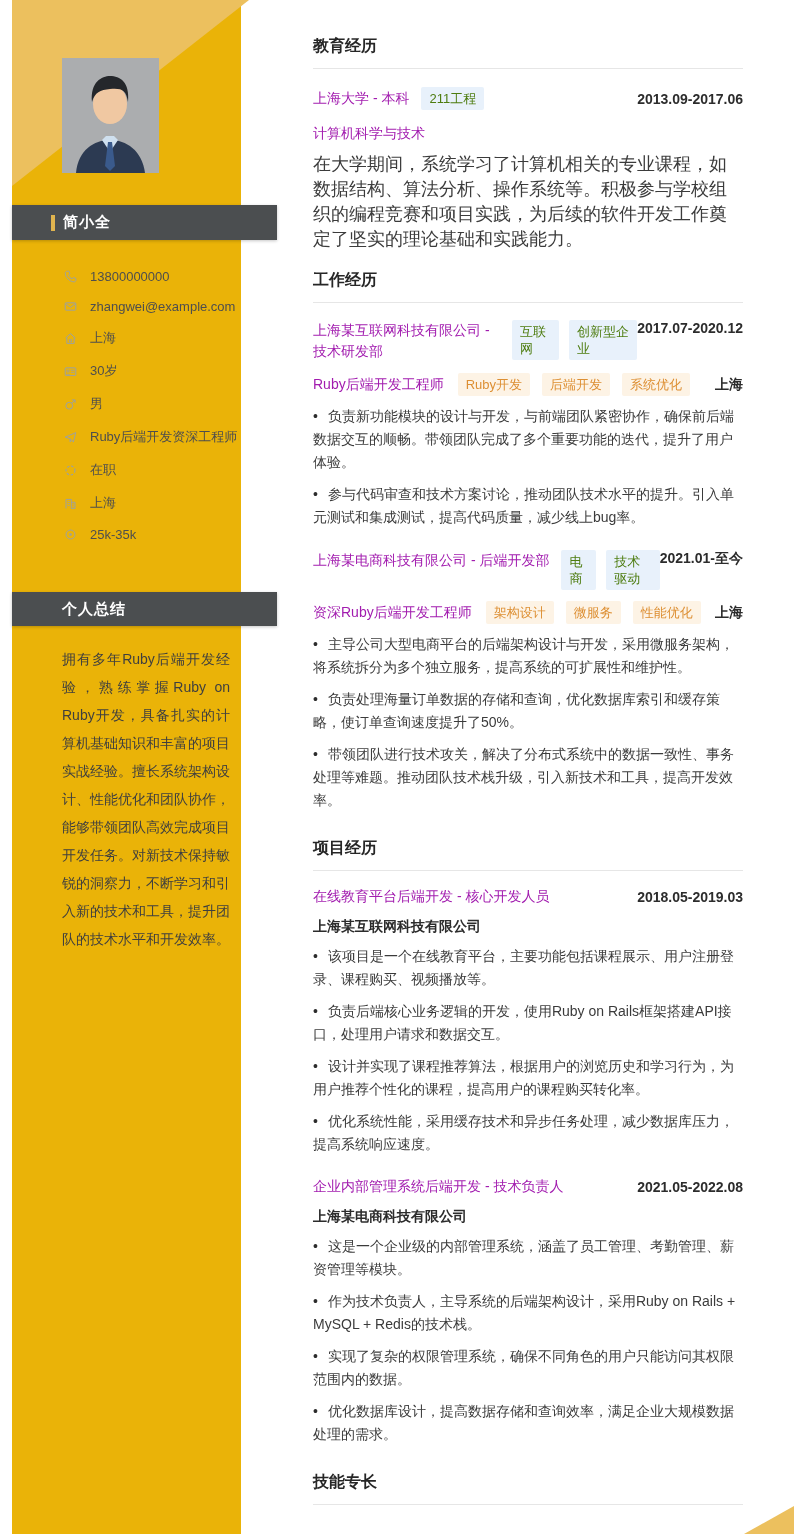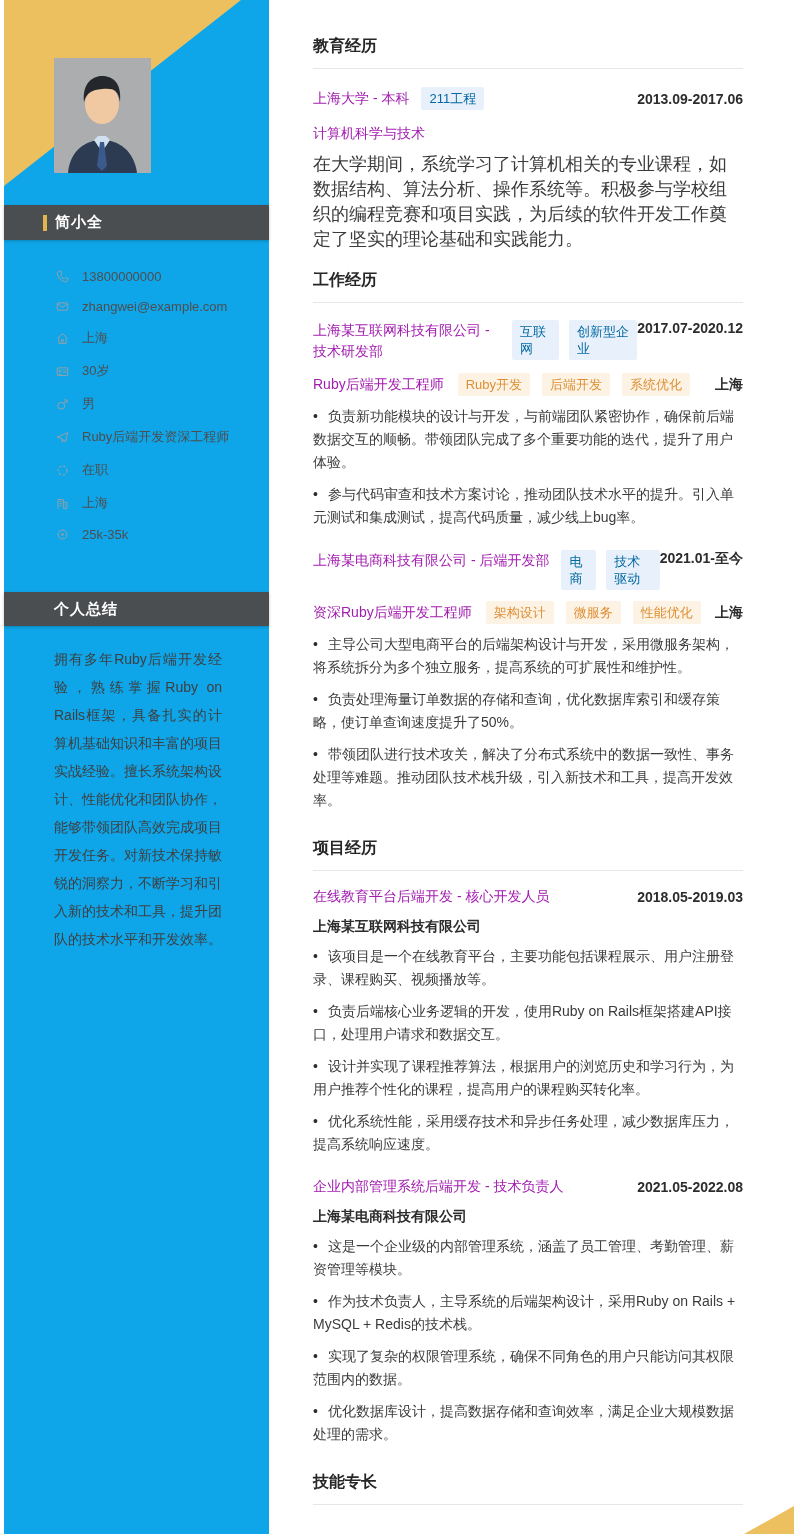--- a/index.html
+++ b/index.html
@@ -5,21 +5,21 @@
   * { margin:0; padding:0; box-sizing:border-box; }
   html,body { width:794px; }
   body {
     font-family:"Liberation Sans","DejaVu Sans",sans-serif;
     background:#ffffff; color:#3b3b3b; position:relative;
     height:1534px; overflow:hidden;
   }
   .page { position:relative; width:794px; height:1534px; overflow:hidden; }
 
   
-  .sidebar { position:absolute; left:4px; top:0; width:265px; height:100%; background:#0ea5e9; }
+  .sidebar { position:absolute; left:12px; top:0; width:229px; height:100%; background:#eab308; }
   .corner-tri-top { position:absolute; left:0; top:0; width:237px; height:186px;
     background:#ecc05e; clip-path:polygon(0 0,100% 0,0 100%); }
   .photo { position:absolute; left:50px; top:58px; width:97px; height:115px; overflow:hidden; }
   .dark-bar { position:relative; background:#4b4e50; width:265px; display:flex; align-items:center;
     box-shadow:0 1px 3px rgba(0,0,0,.22); }
   .name-bar { position:absolute; top:205px; height:35px; }
   .accent { width:4px; height:16px; background:#e0b44f; margin-left:39px; margin-right:8px; }
   .name-text { color:#ffffff; font-size:15px; font-weight:bold; letter-spacing:1px; }
   .contact-list { position:absolute; top:269px; left:52px; width:200px; }
   .contact-item { display:flex; align-items:center; margin-bottom:15px; }
@@ -32,21 +32,21 @@
 
   
   .main { position:absolute; left:265px; top:0; width:529px; padding:36px 51px 0 48px; }
   .section-title { font-size:16px; font-weight:bold; color:#262626;
     padding-bottom:11px; border-bottom:1px solid #e6e6e6; }
   .row { display:flex; align-items:center; }
   .row-top { display:flex; align-items:flex-start; }
   .bold { font-weight:normal; color:#a21caf; }
   .date { margin-left:auto; font-weight:bold; color:#2c2c2c; font-size:14px; white-space:nowrap; }
   .tag { display:inline-block; font-size:13px; line-height:17px; padding:3px 8px; border-radius:2px; }
-  .tag-blue { background:#e8f1fb; color:#0369a1; }
+  .tag-blue { background:#e8f1fb; color:#4d7c0f; }
   .tag-orange { background:#fdf3e5; color:#dd8f33; }
   .tag-wrap-narrow { max-width:47px; }
   .tag-wrap-med { max-width:74px; }
   .para { font-size:18px; line-height:25px; color:#3b3b3b; }
   .bullet { font-size:14px; line-height:23px; color:#3b3b3b; margin-top:9px; }
   .bullet::before { content:"•"; margin-right:10px; color:#2c2c2c; }
   .company-name { font-size:14px; line-height:21px; }
   .header-tags { display:flex; gap:10px; margin-left:12px; }
   .loc { margin-left:auto; font-weight:bold; color:#2c2c2c; font-size:14px; }
 
@@ -162,21 +162,21 @@
             <circle cx="8" cy="8" r="5.5" fill="none" stroke="#9aa0a3" stroke-width="1.2"></circle>
             <circle cx="8" cy="8" r="1.6" fill="#9aa0a3"></circle>
           </svg>
         <span class="contact-text">25k-35k</span>
       </li>
     </ul>
 
     <div class="dark-bar summary-bar">
       <span class="summary-title">个人总结</span>
     </div>
-    <p class="summary-text">拥有多年Ruby后端开发经验，熟练掌握Ruby on Rails框架，具备扎实的计算机基础知识和丰富的项目实战经验。擅长系统架构设计、性能优化和团队协作，能够带领团队高效完成项目开发任务。对新技术保持敏锐的洞察力，不断学习和引入新的技术和工具，提升团队的技术水平和开发效率。</p>
+    <p class="summary-text">拥有多年Ruby后端开发经验，熟练掌握Ruby on Ruby开发，具备扎实的计算机基础知识和丰富的项目实战经验。擅长系统架构设计、性能优化和团队协作，能够带领团队高效完成项目开发任务。对新技术保持敏锐的洞察力，不断学习和引入新的技术和工具，提升团队的技术水平和开发效率。</p>
   </aside>
 
   <main class="main">
 
     <section>
       <h2 class="section-title">教育经历</h2>
       <div class="row edu-row">
         <span class="bold edu-school">上海大学 - 本科</span>
         <span class="tag tag-blue">211工程</span>
         <span class="date">2013.09-2017.06</span>

